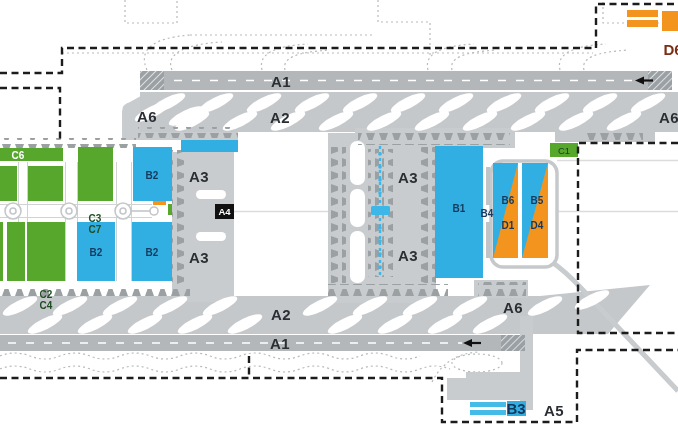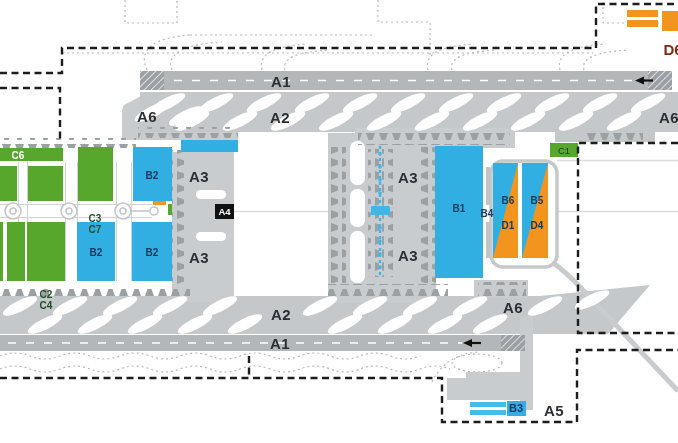--- a/index.html
+++ b/index.html
@@ -9,21 +9,21 @@
   .lbl{position:absolute;transform:translate(-50%,-50%);white-space:nowrap;
        font-weight:700;pointer-events:none;}
   .al{font-size:15px;color:#2b2f33;letter-spacing:.3px;}
   .zl{font-size:10px;color:#16395c;}
   .zl2{font-size:10px;line-height:10.5px;color:#16395c;text-align:center;}
   .cl{color:#1d4d20;margin-top:48px;}
   .wl{color:#ffffff;}
   .a4box{position:absolute;left:215px;top:204px;width:19px;height:15px;background:#111;
          color:#fff;font-size:9.5px;font-weight:700;text-align:center;line-height:15px;}
   .c1t{font-size:9.5px;color:#173b20;}
-  .b3t{font-size:11px;color:#14365c;}
+  .b3t{font-size:15px;color:#14365c;}
   .d6t{font-size:15px;color:#7c2d12;margin-top:28px;}
 </style>
 </head>
 <body>
 
 <div id="stage">
 <svg width="678" height="443" viewBox="0 0 678 443">
   <defs>
     <ellipse id="ov" rx="19" ry="5.5"></ellipse>
     <pattern id="mDown" width="13" height="11" patternUnits="userSpaceOnUse">

